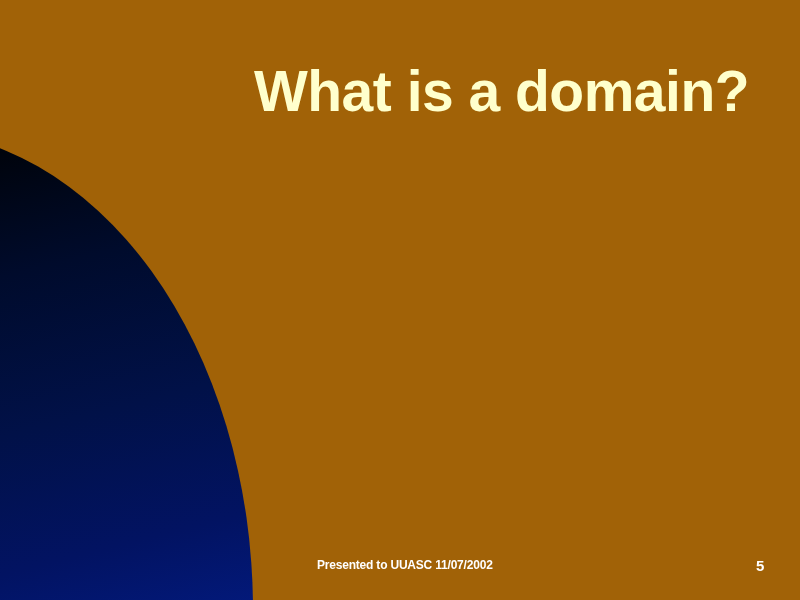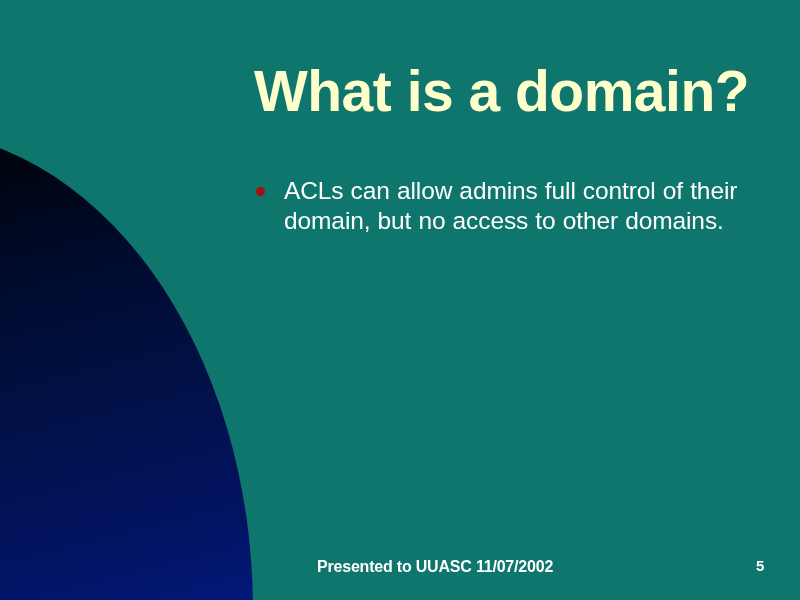--- a/index.html
+++ b/index.html
@@ -4,21 +4,21 @@
 <style>
   html, body {
     margin: 0;
     padding: 0;
     background: #000000;
   }
   #slide {
     position: relative;
     width: 800px;
     height: 600px;
-    background: #0f766e;
+    background: #a16207;
     overflow: hidden;
     font-family: "Liberation Sans", sans-serif;
     -webkit-font-smoothing: antialiased;
   }
 
   
   #decor-layer {
     position: absolute;
     left: 0;
     top: 0;
@@ -69,21 +69,21 @@
     color: #FFFFFF;
     letter-spacing: -0.1px;
     word-spacing: 0.4px;
   }
 
   
   #footer-note {
     position: absolute;
     left: 317px;
     top: 558px;
-    font-size: 16px;
+    font-size: 12px;
     font-weight: bold;
     color: #FFFFFF;
     letter-spacing: -0.2px;
   }
   #footer-page {
     position: absolute;
     left: 756px;
     top: 557px;
     font-size: 15px;
     font-weight: bold;
@@ -114,24 +114,20 @@
     <g clip-path="url(#slideClip)">
       <ellipse cx="-95" cy="610" rx="348" ry="480" fill="url(#arcGrad)"></ellipse>
     </g>
   </svg>
 
   <div id="title">What is a domain?</div>
 
   <div id="body">
 
 
-    <div class="bullet-row">
-      <span class="bullet-marker"></span>
-      <span class="bullet-text">ACLs can allow admins full control of their domain, but no access to other domains.</span>
-    </div>
 
   </div>
 
   <div id="footer-note">Presented to UUASC 11/07/2002</div>
 
   <div id="footer-page">5</div>
 
 </div>
 
 </body></html>

